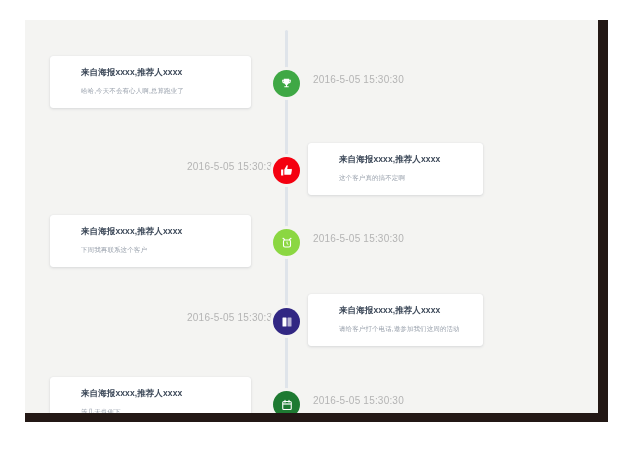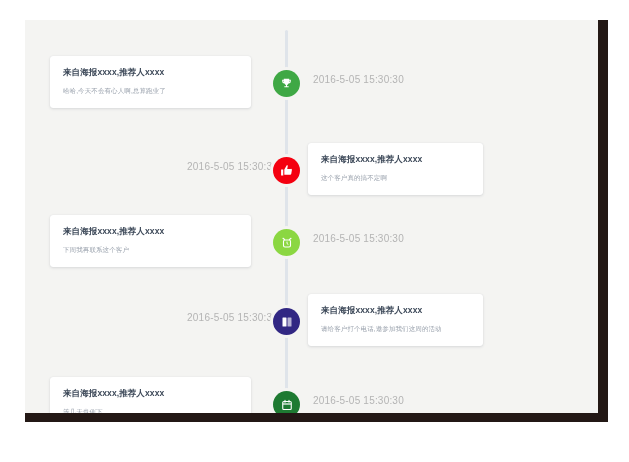--- a/index.html
+++ b/index.html
@@ -100,21 +100,21 @@
   .tl-date.left  { right: 320px; text-align: right; }
 
   
   .tl-card {
     position: absolute;
     top: -14px;
     width: 200px;
     background: #ffffff;
     border-radius: 3px;
     box-shadow: 0 1px 3px rgba(30,40,60,.13), 0 0 1px rgba(30,40,60,.10);
-    padding: 11px 13px 13px 13px;
+    padding: 11px 13px 13px 31px;
     box-sizing: border-box;
   }
   .tl-card.left  { left: 25px; width: 201px; }
   .tl-card.right { left: 283px; width: 175px; }
 
   .tl-title {
     font-size: 8.5px;
     font-weight: bold;
     color: #3c4858;
     margin: 0 0 9px 0;

